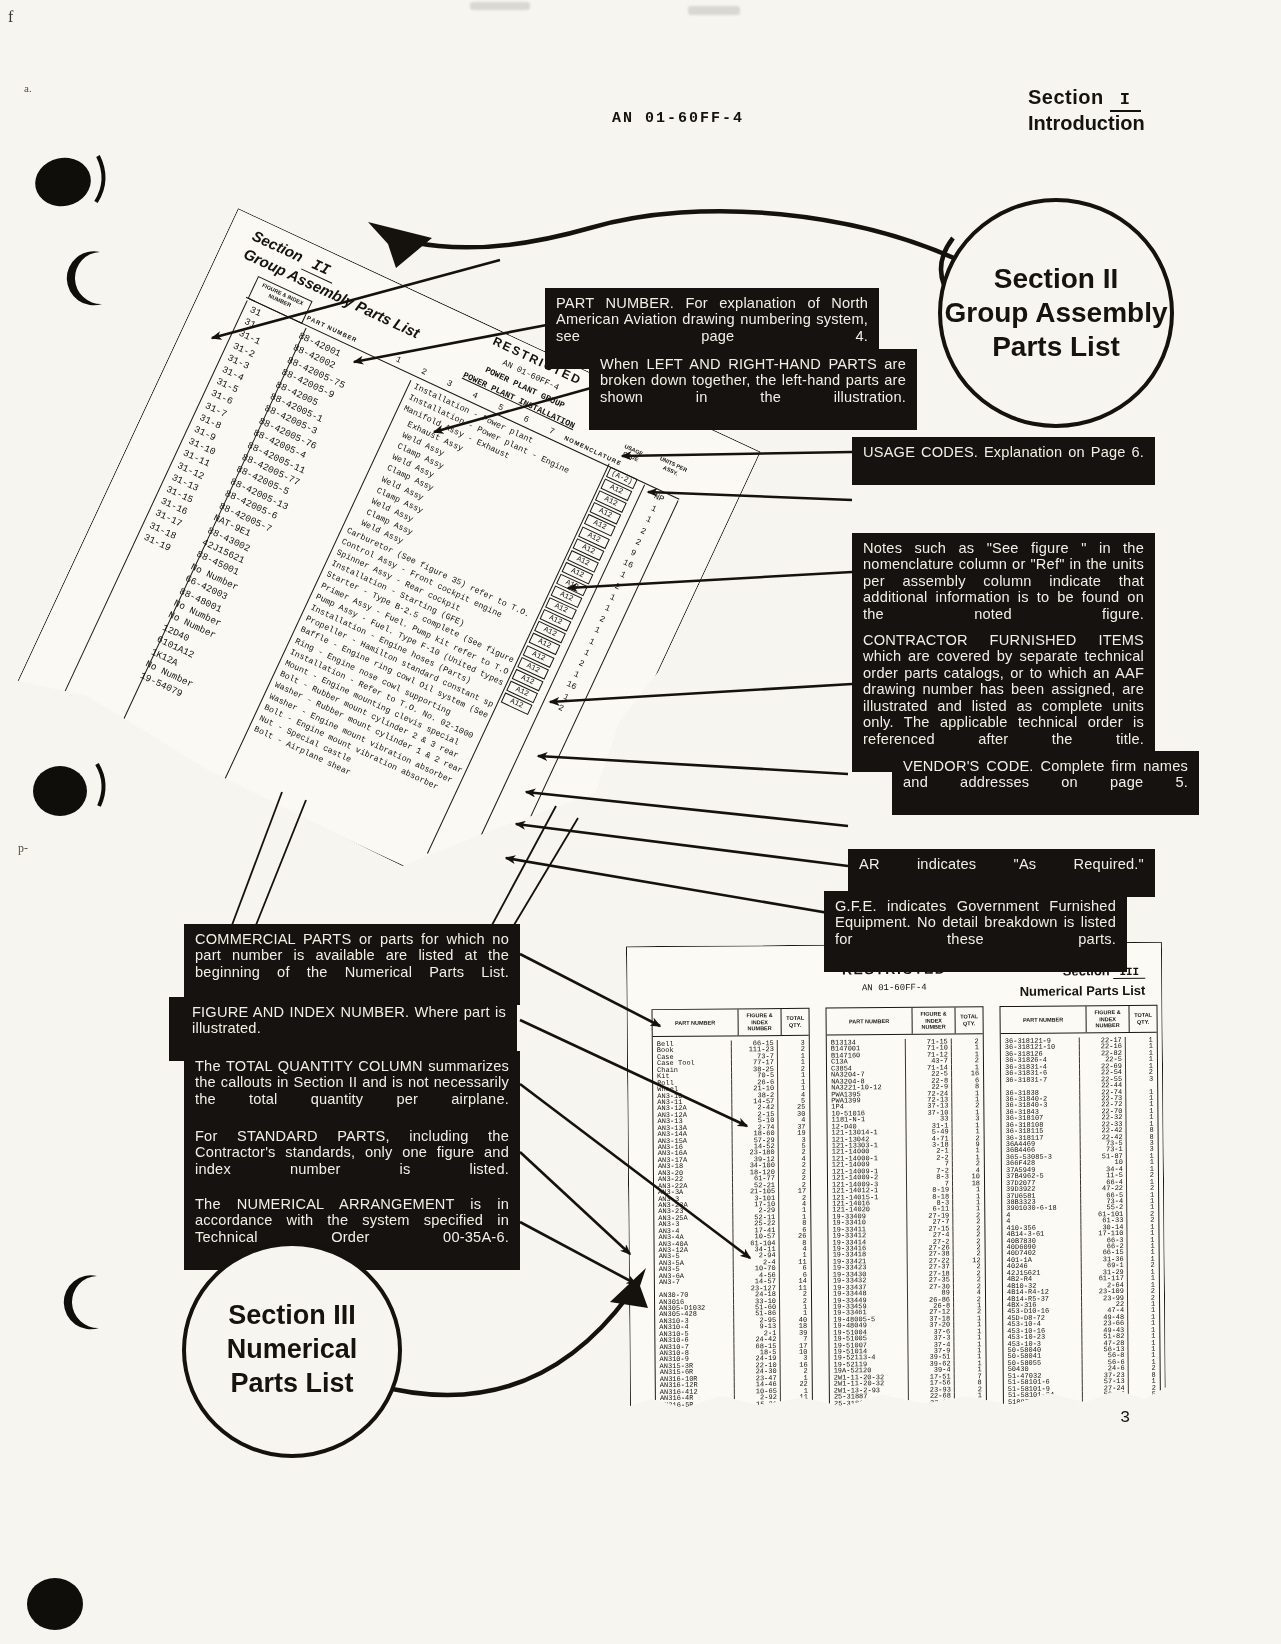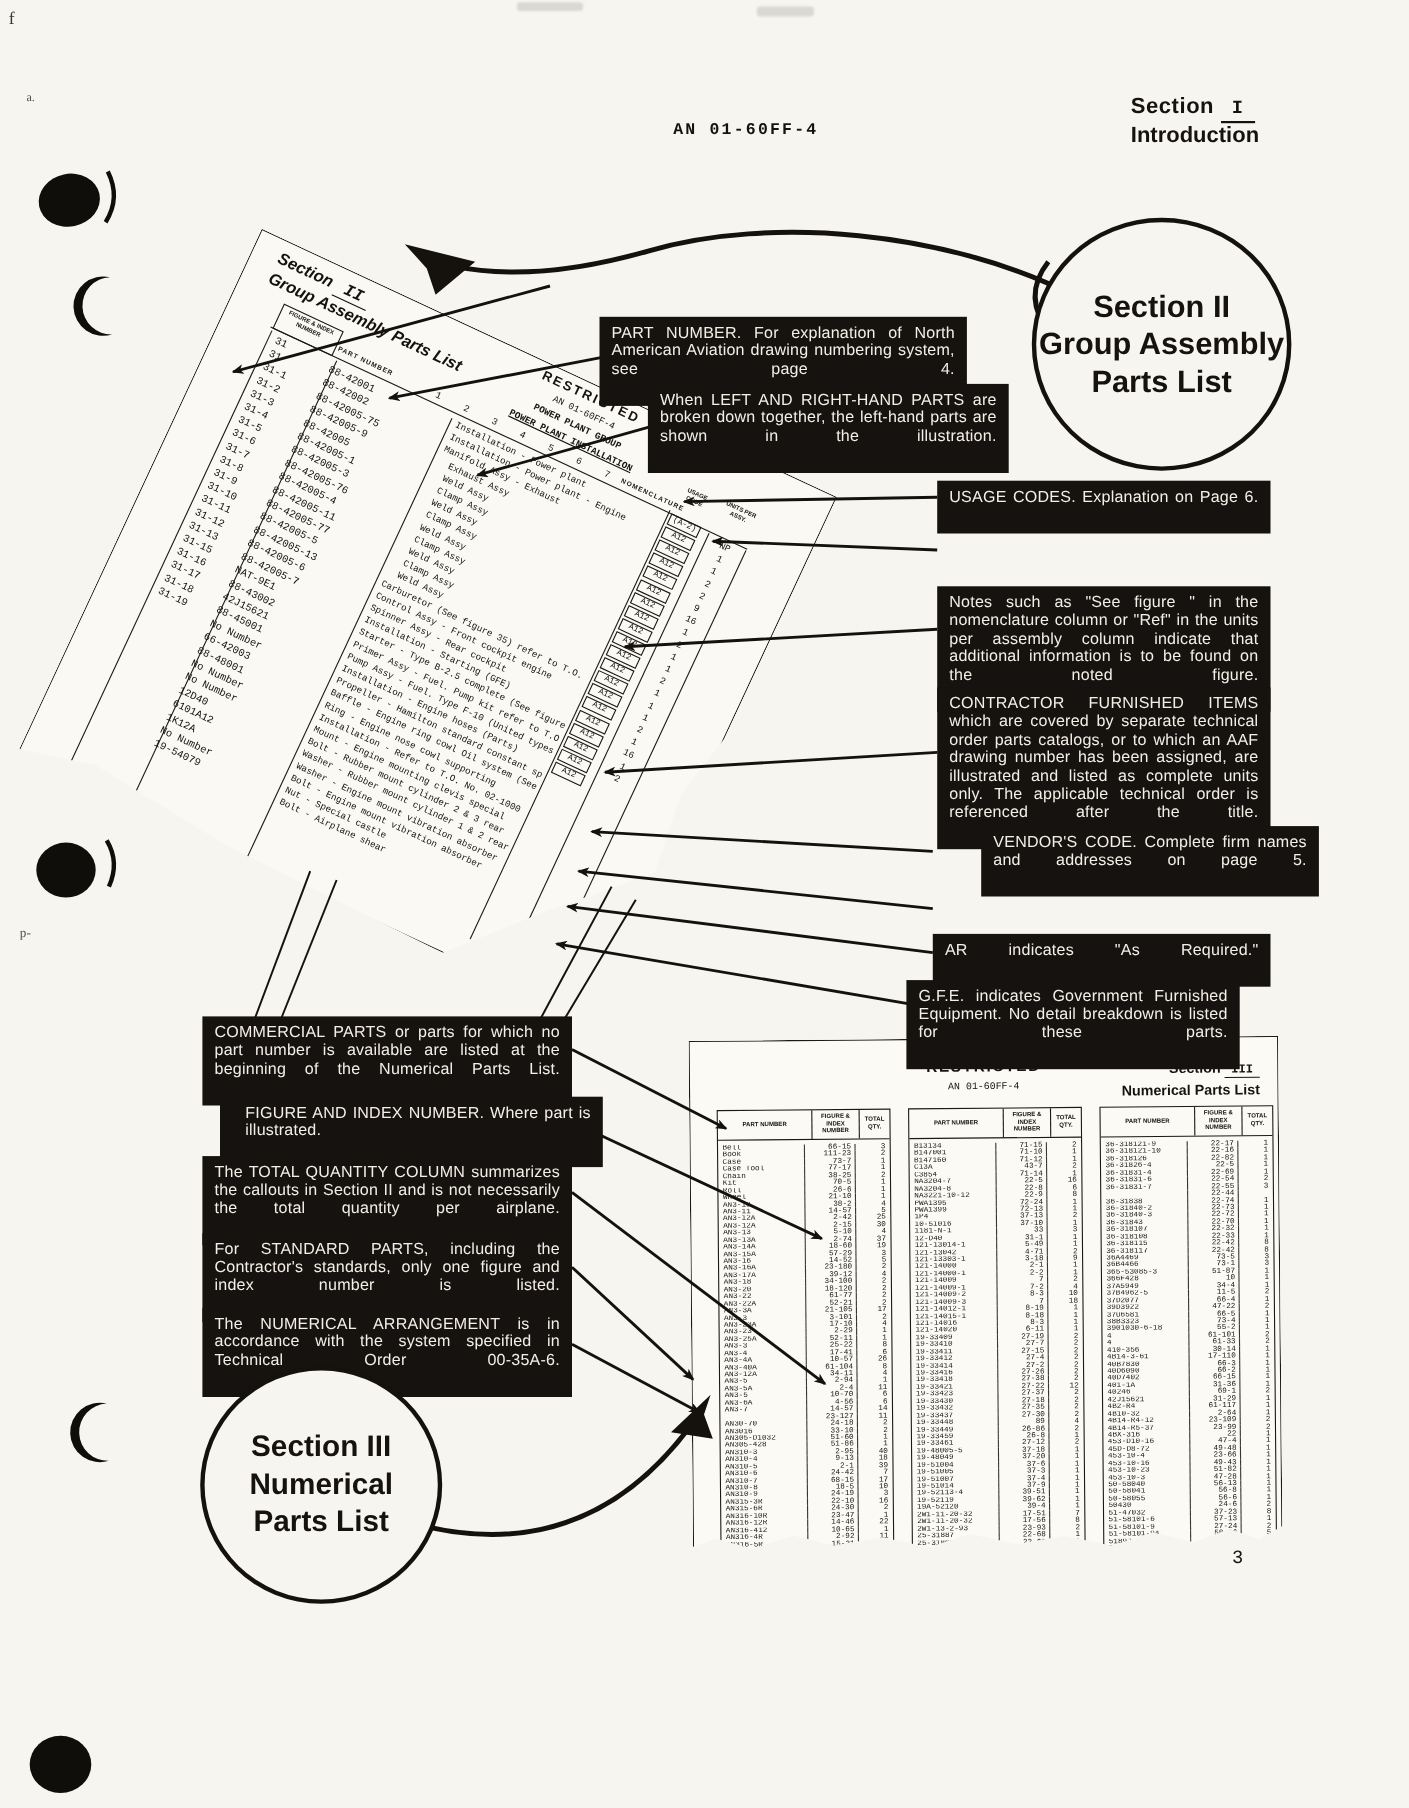--- a/index.html
+++ b/index.html
@@ -1187,19 +1187,19 @@
 
   <div class="callout" style="left:545px;top:288px;width:312px;">PART NUMBER. For explanation of North American Aviation drawing numbering system, see page 4.</div>
   <div class="callout" style="left:589px;top:349px;width:306px;">When LEFT AND RIGHT-HAND PARTS are broken down together, the left-hand parts are shown in the illustration.</div>
   <div class="callout" style="left:852px;top:437px;width:281px;">USAGE CODES. Explanation on Page 6.</div>
   <div class="callout" style="left:852px;top:533px;width:281px;">Notes such as "See figure      " in the nomenclature column or "Ref" in the units per assembly column indicate that additional information is to be found on the noted figure.</div>
   <div class="callout" style="left:852px;top:625px;width:281px;">CONTRACTOR FURNISHED ITEMS which are covered by separate technical order parts catalogs, or to which an AAF drawing number has been assigned, are illustrated and listed as complete units only. The applicable technical order is referenced after the title.</div>
   <div class="callout" style="left:892px;top:751px;width:285px;">VENDOR'S CODE. Complete firm names and addresses on page 5.</div>
   <div class="callout" style="left:848px;top:849px;width:285px;">AR indicates "As Required."</div>
   <div class="callout" style="left:824px;top:891px;width:281px;">G.F.E. indicates Government Furnished Equipment. No detail breakdown is listed for these parts.</div>
   <div class="callout" style="left:184px;top:893px;width:314px;margin-top:31px;">COMMERCIAL PARTS or parts for which no part number is available are listed at the beginning of the Numerical Parts List.</div>
-  <div class="callout" style="left:200px;top:997px;width:314px;padding-left:23px;">FIGURE AND INDEX NUMBER. Where part is illustrated.</div>
+  <div class="callout" style="left:169px;top:997px;width:314px;padding-left:23px;">FIGURE AND INDEX NUMBER. Where part is illustrated.</div>
   <div class="callout" style="left:184px;top:1051px;width:314px;">The TOTAL QUANTITY COLUMN summarizes the callouts in Section II and is not necessarily the total quantity per airplane.</div>
   <div class="callout" style="left:184px;top:1121px;width:314px;">For STANDARD PARTS, including the Contractor's standards, only one figure and index number is listed.</div>
   <div class="callout" style="left:184px;top:1189px;width:314px;">The NUMERICAL ARRANGEMENT is in accordance with the system specified in Technical Order 00-35A-6.</div>
 
   <div class="abs" id="page-num">3</div>
 </div>
 
 </body></html>

